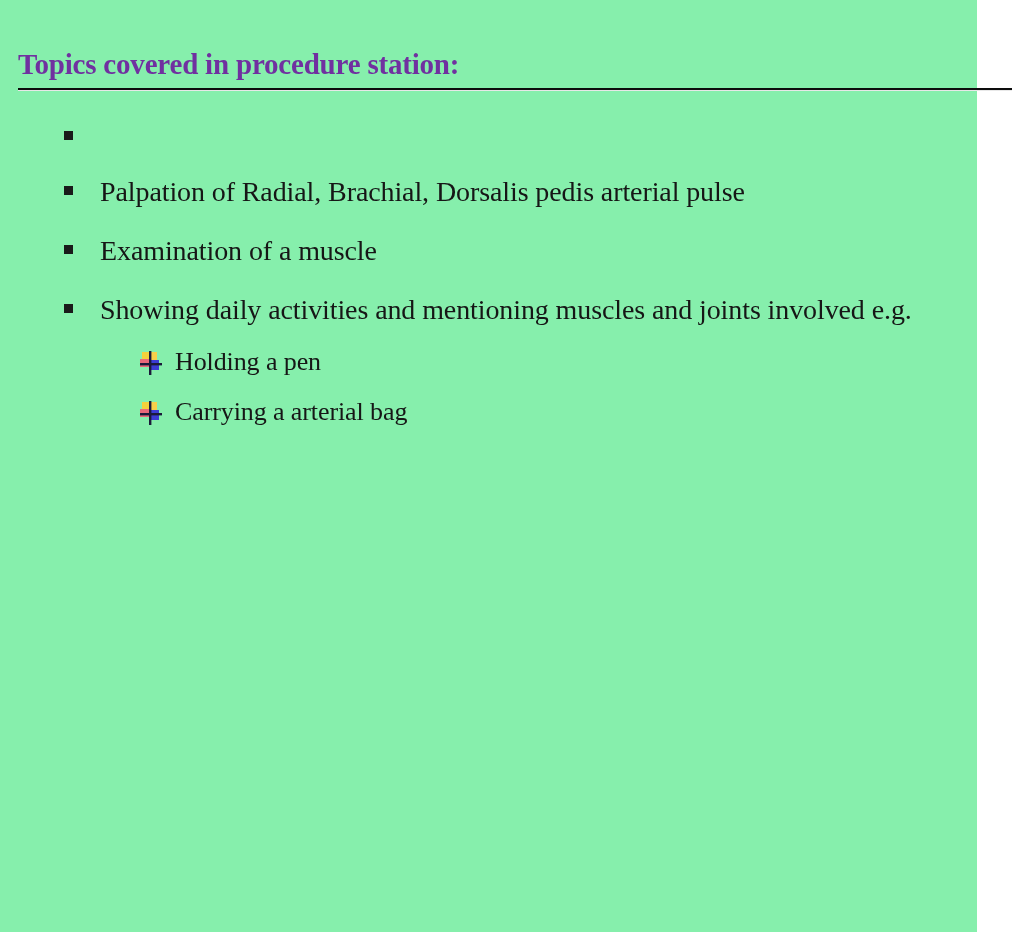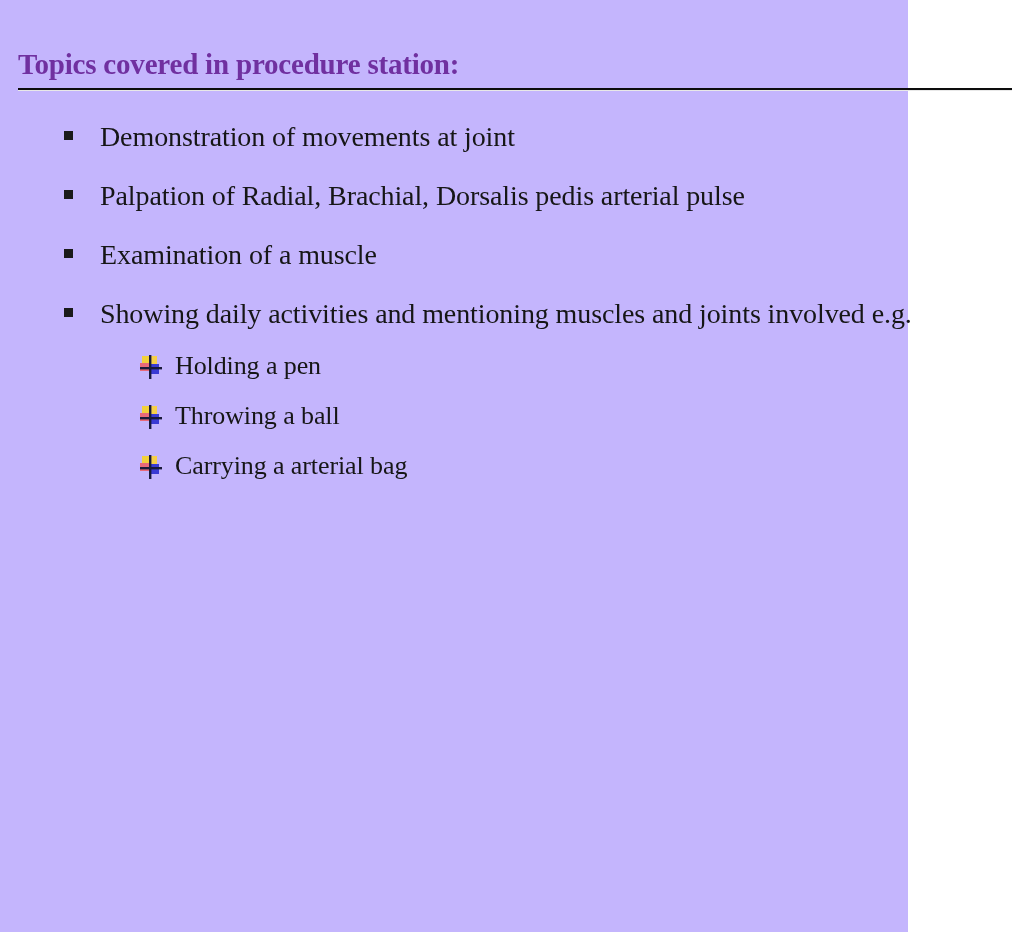--- a/index.html
+++ b/index.html
@@ -9,23 +9,23 @@
   body {
     width: 1024px;
     height: 932px;
     background: #ffffff;
     font-family: "Liberation Serif", "DejaVu Serif", serif;
     overflow: hidden;
   }
 
   .slide {
     position: relative;
-    width: 908px;
+    width: 977px;
     height: 932px;
-    background: #c4b5fd;
+    background: #86efac;
     box-sizing: border-box;
   }
 
   
   .title-block {
     position: absolute;
     left: 18px;
     top: 46px;
     width: 994px;
   }
@@ -111,21 +111,20 @@
 
   <div class="title-block">
     <div class="slide-title">Topics covered in procedure station:</div>
     <div class="title-rule"></div>
   </div>
 
   <div class="body-list">
 
     <div class="bullet-row">
       <span class="bullet-marker"></span>
-      <div class="bullet-text">Demonstration of movements at joint</div>
     </div>
 
 
     <div class="bullet-row">
       <span class="bullet-marker"></span>
       <div class="bullet-text">Palpation of Radial, Brachial, Dorsalis pedis arterial pulse</div>
     </div>
 
     <div class="bullet-row">
       <span class="bullet-marker"></span>
@@ -145,33 +144,20 @@
               <rect x="10" y="1" width="7" height="9" fill="#f7cf4a"></rect>
               <rect x="0" y="8" width="10" height="8" fill="#e8697a"></rect>
               <rect x="10" y="9" width="9" height="10" fill="#3b3bd4"></rect>
               <rect x="9" y="0" width="2.4" height="24" fill="#1a1a3a"></rect>
               <rect x="0" y="12" width="22" height="2.4" fill="#1a1a3a"></rect>
             </svg>
           </span>
           <span class="sub-text">Holding a pen</span>
         </div>
 
-        <div class="sub-row">
-          <span class="sub-marker">
-            <svg width="22" height="24" viewBox="0 0 22 24" xmlns="http://www.w3.org/2000/svg">
-              <rect x="2" y="1" width="8" height="9" fill="#f2d13c"></rect>
-              <rect x="10" y="1" width="7" height="9" fill="#f7cf4a"></rect>
-              <rect x="0" y="8" width="10" height="8" fill="#e8697a"></rect>
-              <rect x="10" y="9" width="9" height="10" fill="#3b3bd4"></rect>
-              <rect x="9" y="0" width="2.4" height="24" fill="#1a1a3a"></rect>
-              <rect x="0" y="12" width="22" height="2.4" fill="#1a1a3a"></rect>
-            </svg>
-          </span>
-          <span class="sub-text">Throwing a ball</span>
-        </div>
 
         <div class="sub-row">
           <span class="sub-marker">
             <svg width="22" height="24" viewBox="0 0 22 24" xmlns="http://www.w3.org/2000/svg">
               <rect x="2" y="1" width="8" height="9" fill="#f2d13c"></rect>
               <rect x="10" y="1" width="7" height="9" fill="#f7cf4a"></rect>
               <rect x="0" y="8" width="10" height="8" fill="#e8697a"></rect>
               <rect x="10" y="9" width="9" height="10" fill="#3b3bd4"></rect>
               <rect x="9" y="0" width="2.4" height="24" fill="#1a1a3a"></rect>
               <rect x="0" y="12" width="22" height="2.4" fill="#1a1a3a"></rect>

